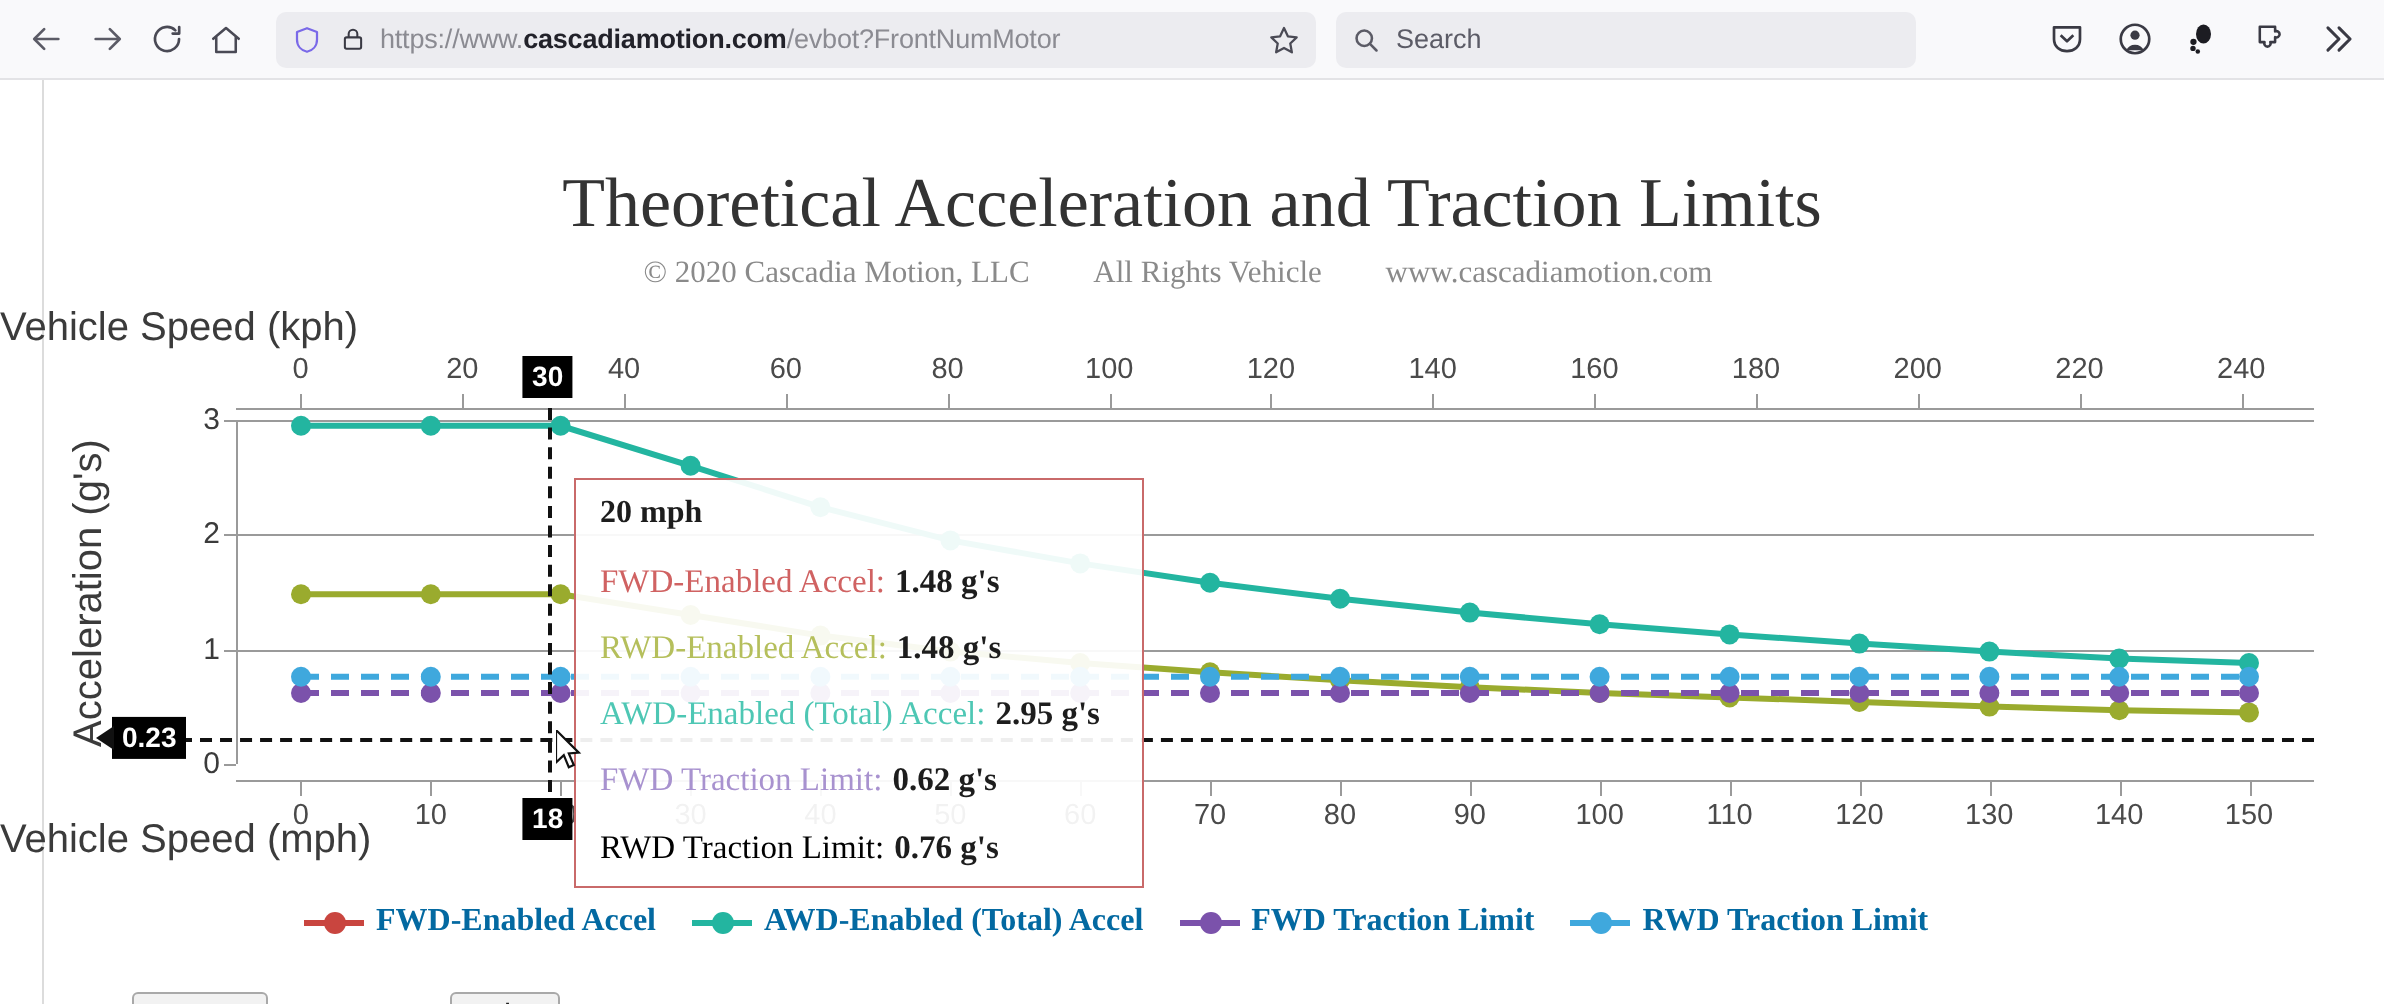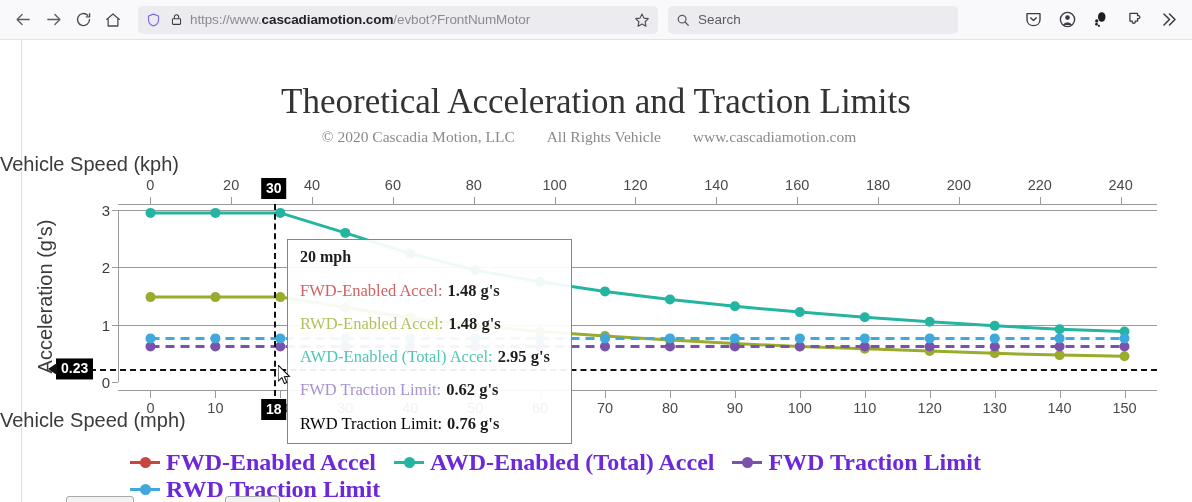--- a/index.html
+++ b/index.html
@@ -156,23 +156,23 @@
     line-height:1.29;
     z-index:30;
   }
   .tt-head { color:#1d1d1d; font-weight:700; font-size:16px; margin-bottom:1px;}
   .tt-row { white-space:nowrap;margin-top:12px; }
   .tt-key { }
   .tt-val { color:#1d1d1d; font-weight:700; margin-left:5px; }
 
   
   .legend {
-    position:absolute; left:130px; top:408px; width:990px;
+    position:absolute; left:152px; top:408px; width:990px;
     font-family:"Liberation Serif", serif;
-    font-size:24px; font-weight:700; color:#6d28d9;
+    font-size:16px; font-weight:700; color:#0369a1;
     line-height:26px;
   }
   .leg-item { display:inline-flex; align-items:center; margin-right:18px; white-space:nowrap;}
   .leg-mark { position:relative; width:30px; height:14px; margin-right:6px; flex:0 0 auto;}
   .leg-mark i { position:absolute; left:0; top:6px; width:30px; height:3px; display:block;}
   .leg-mark b { position:absolute; left:10px; top:2px; width:11px; height:11px; border-radius:50%; display:block;}
 
   
   .btn {
     position:absolute;

